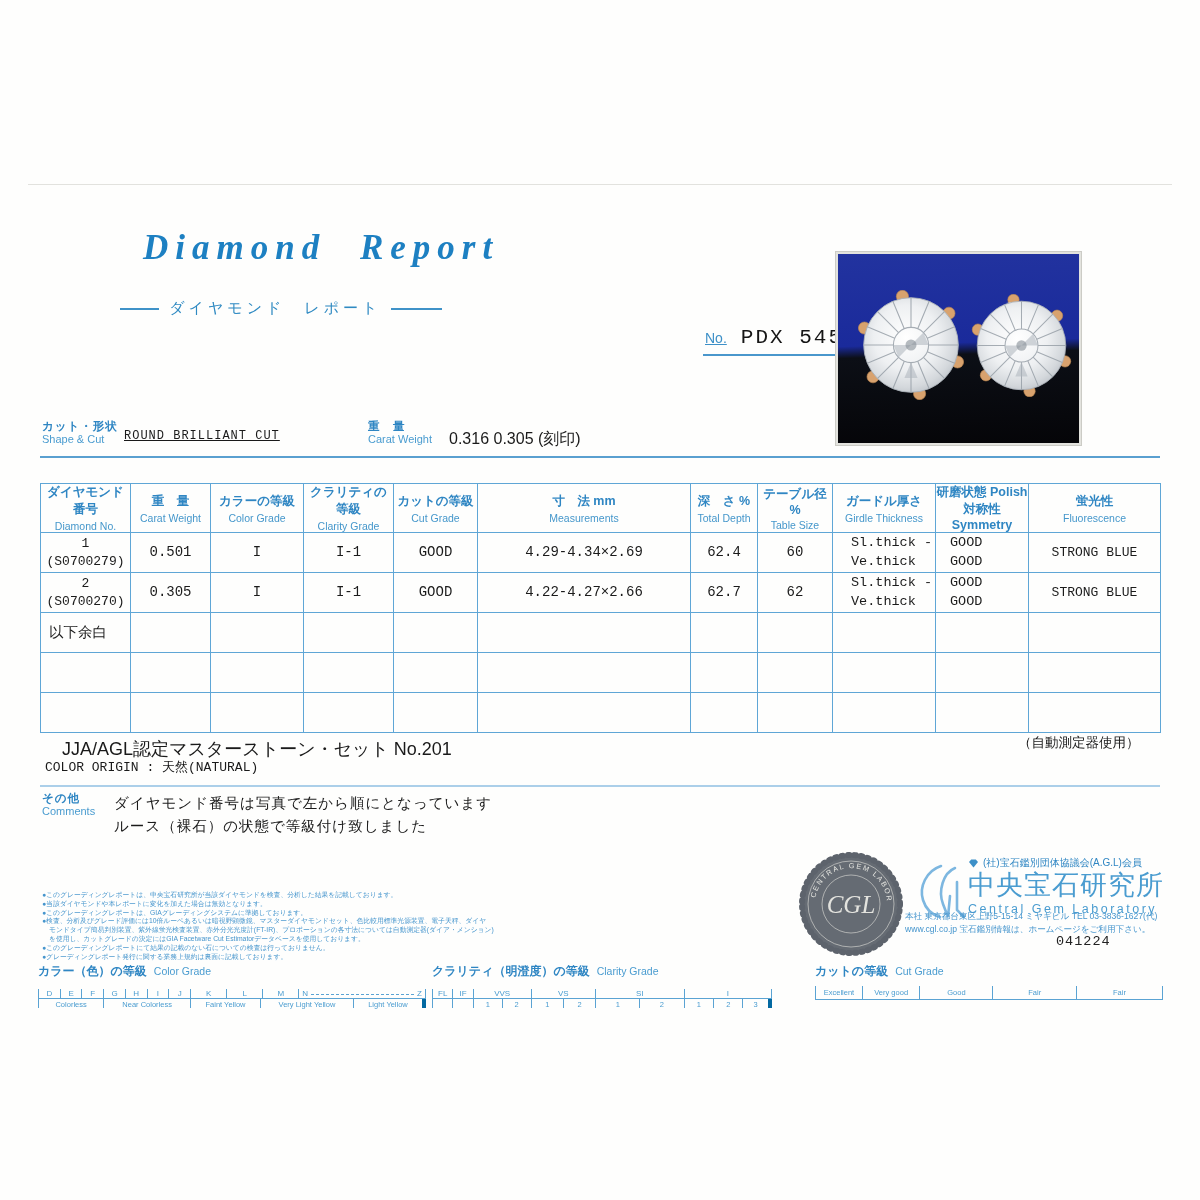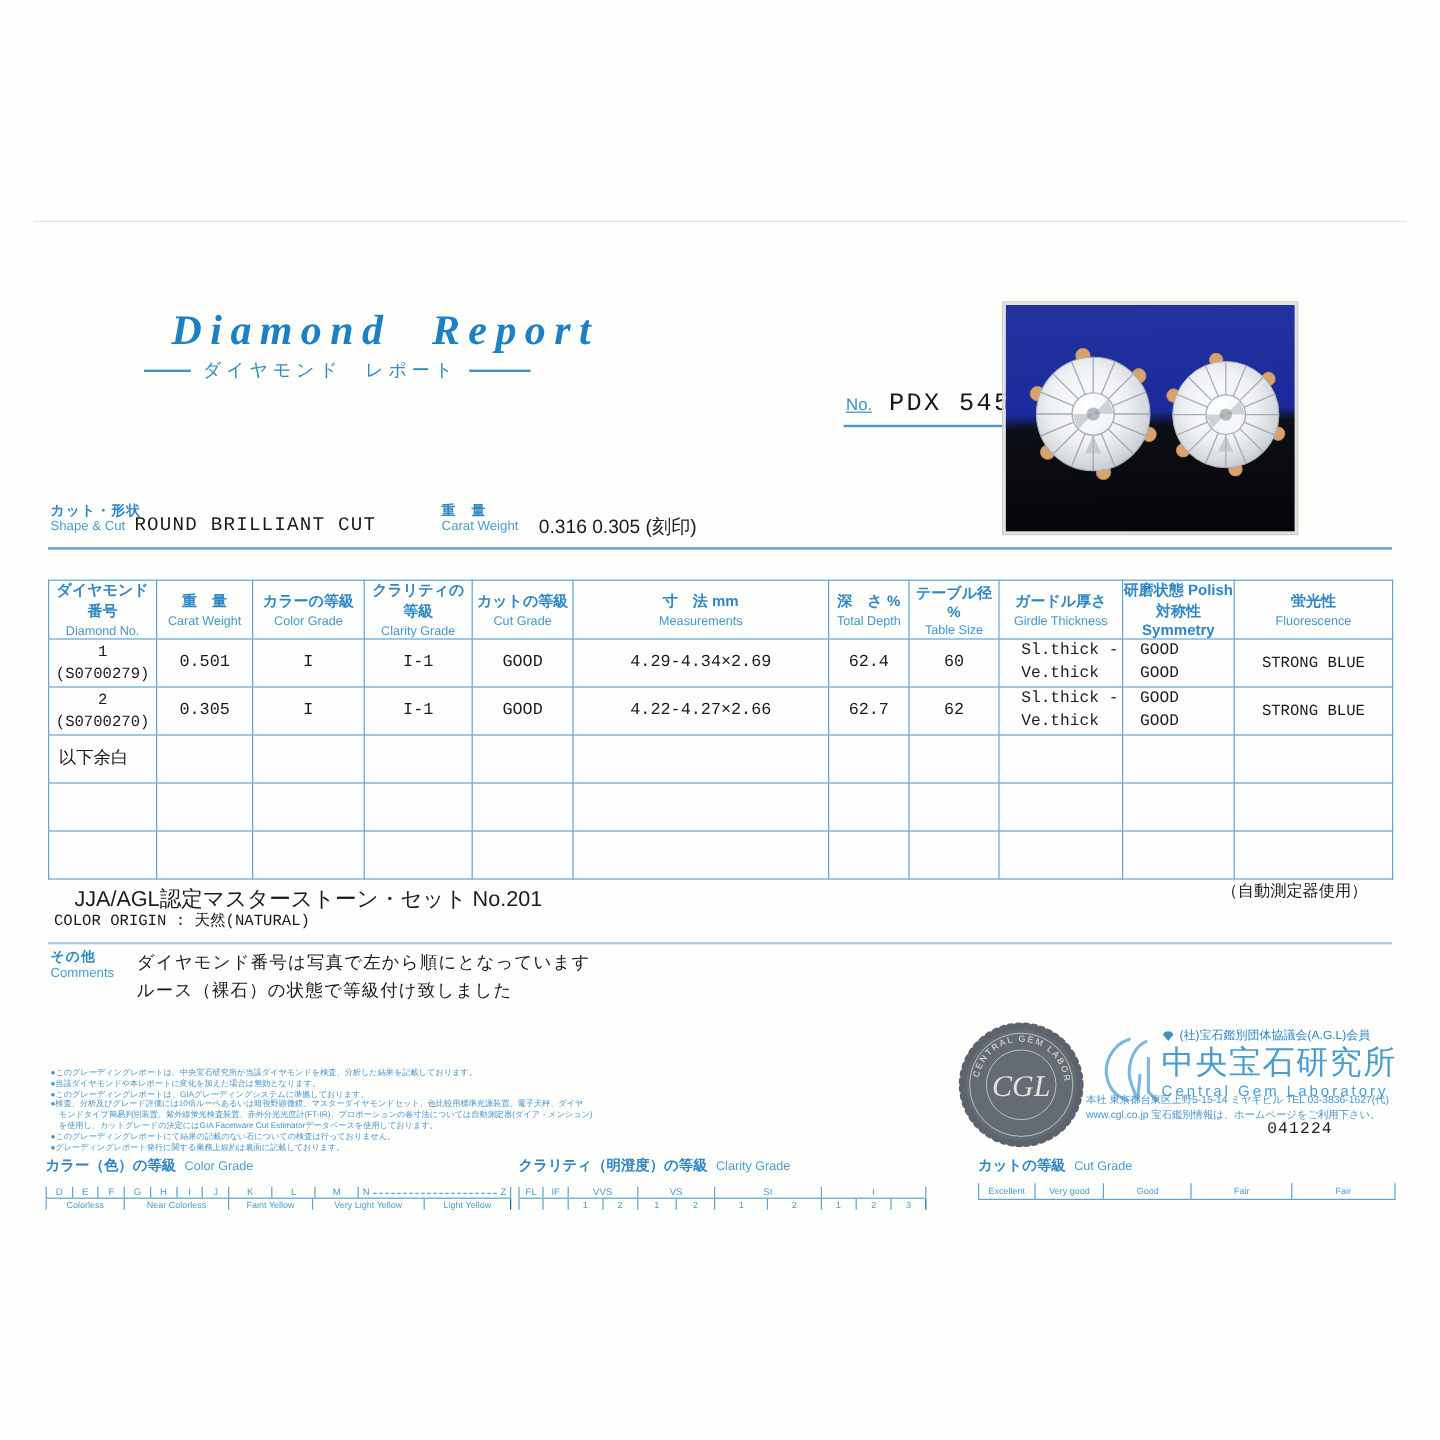--- a/index.html
+++ b/index.html
@@ -3,21 +3,21 @@
 <meta charset="utf-8">
 <style>
   * { box-sizing: border-box; margin: 0; padding: 0; }
   html,body { width:1200px; height:1200px; background:#fff; }
   .page { position:relative; width:1200px; height:1200px; background:#fefefd;
           font-family:"Liberation Sans",sans-serif; color:#1a1a1a; overflow:hidden; }
 
   .scan-line { position:absolute; top:184px; left:28px; width:1144px; border-top:1px solid #e2e2de; }
 
   
-  .title { position:absolute; left:143px; top:256px; font-family:"Liberation Serif",serif;
+  .title { position:absolute; left:143px; top:228px; font-family:"Liberation Serif",serif;
            font-style:italic; font-weight:bold; font-size:35px; color:#1d80c2;
            letter-spacing:7px; word-spacing:18px; }
   .subtitle { position:absolute; left:120px; top:299px; width:322px; display:flex; align-items:center; gap:10px; }
   .subtitle .rule { height:2px; background:#3f92c8; }
   .subtitle .rule.l { width:62px; } .subtitle .rule.r { width:80px; }
   .subtitle .txt { font-size:15px; color:#2f8ac2; letter-spacing:4px; white-space:nowrap; }
 
   
   .no-block { position:absolute; left:703px; top:326px; min-width:146px;
               border-bottom:2px solid #4a97cc; display:flex; align-items:baseline;
@@ -32,21 +32,21 @@
   .stone { position:absolute; }
   .stone.s1 { left:18px; top:36px; width:110px; height:110px; }
   .stone.s2 { left:132px; top:40px; width:103px; height:103px; }
 
   
   .mini-label { line-height:1.25; }
   .mini-label .jp { font-size:11.5px; font-weight:bold; color:#2f86c3; letter-spacing:1px; }
   .mini-label .en { font-size:11px; color:#4a9cd0; }
   .sc-label { position:absolute; left:42px;  top:419px; }
   .cw-label { position:absolute; left:368px; top:419px; }
-  .sc-value { position:absolute; left:112px; top:429px; font-family:"Liberation Mono",monospace; font-size:16px; letter-spacing:1px; }
+  .sc-value { position:absolute; left:124px; top:429px; font-family:"Liberation Mono",monospace; font-size:12px; letter-spacing:1px;text-decoration:underline; }
   .cw-value { position:absolute; left:449px; top:429px; font-family:Liberation Sans, sans-serif; font-size:16px; }
   .top-rule { position:absolute; left:40px; top:456px; width:1120px; height:2px; background:#5aa0d0; }
 
   
   .tbl { position:absolute; left:40px; top:483px; width:1120px; border-collapse:collapse; table-layout:fixed; }
   .tbl th,.tbl td { border:1px solid #5fa6d6; vertical-align:middle; }
   .tbl thead tr { height:44px; }
   .tbl tbody tr { height:40px; }
   .tbl th { font-weight:normal; text-align:center; }
   .tbl th .jp { font-size:12.5px; font-weight:bold; color:#2f86c3; }
@@ -93,21 +93,21 @@
   .scale-title .jp { font-size:12px; font-weight:bold; color:#2f86c3;text-align:right; }
   .scale-title .en { font-size:10.5px; color:#4a9cd0; }
   .bar-top, .bar-bottom { display:flex; width:100%; color:#4a9cd0; }
   .bar-top { height:13px; border-bottom:1.5px solid #5aa3d3; align-items:flex-end; }
   .bar-top .seg { height:9px; border-left:1px solid #5aa3d3; display:flex; align-items:flex-end;
                   justify-content:center; font-size:8px; line-height:1; }
   .bar-top .seg:last-child { border-right:1px solid #5aa3d3; }
   .bar-bottom { height:12px; }
   .bar-bottom .seg { height:9px; border-left:1px solid #5aa3d3; display:flex; align-items:flex-start;
                      justify-content:center; font-size:7.5px; line-height:1.1; padding-top:2px; white-space:nowrap; overflow:visible; }
-  .bar-bottom .seg:last-child { border-right:1px solid #0369a1; }
+  .bar-bottom .seg:last-child { border-right:4px solid #0369a1; }
   .seg.nz { display:flex; align-items:flex-end; justify-content:space-between; padding:0 3px; }
   .dashline { flex:1; border-bottom:1px dashed #5aa3d3; margin:0 3px 3px; }
   .cutbar { display:flex; width:100%; height:14px; border-bottom:1.5px solid #5aa3d3; color:#4a9cd0; }
   .cutbar .seg { border-left:1px solid #5aa3d3; display:flex; align-items:flex-end; justify-content:center;
                  font-size:7.5px; line-height:1.2; padding-bottom:2px; white-space:nowrap; }
   .cutbar .seg:last-child { border-right:1px solid #5aa3d3; }
 </style>
 </head>
 <body>
 

